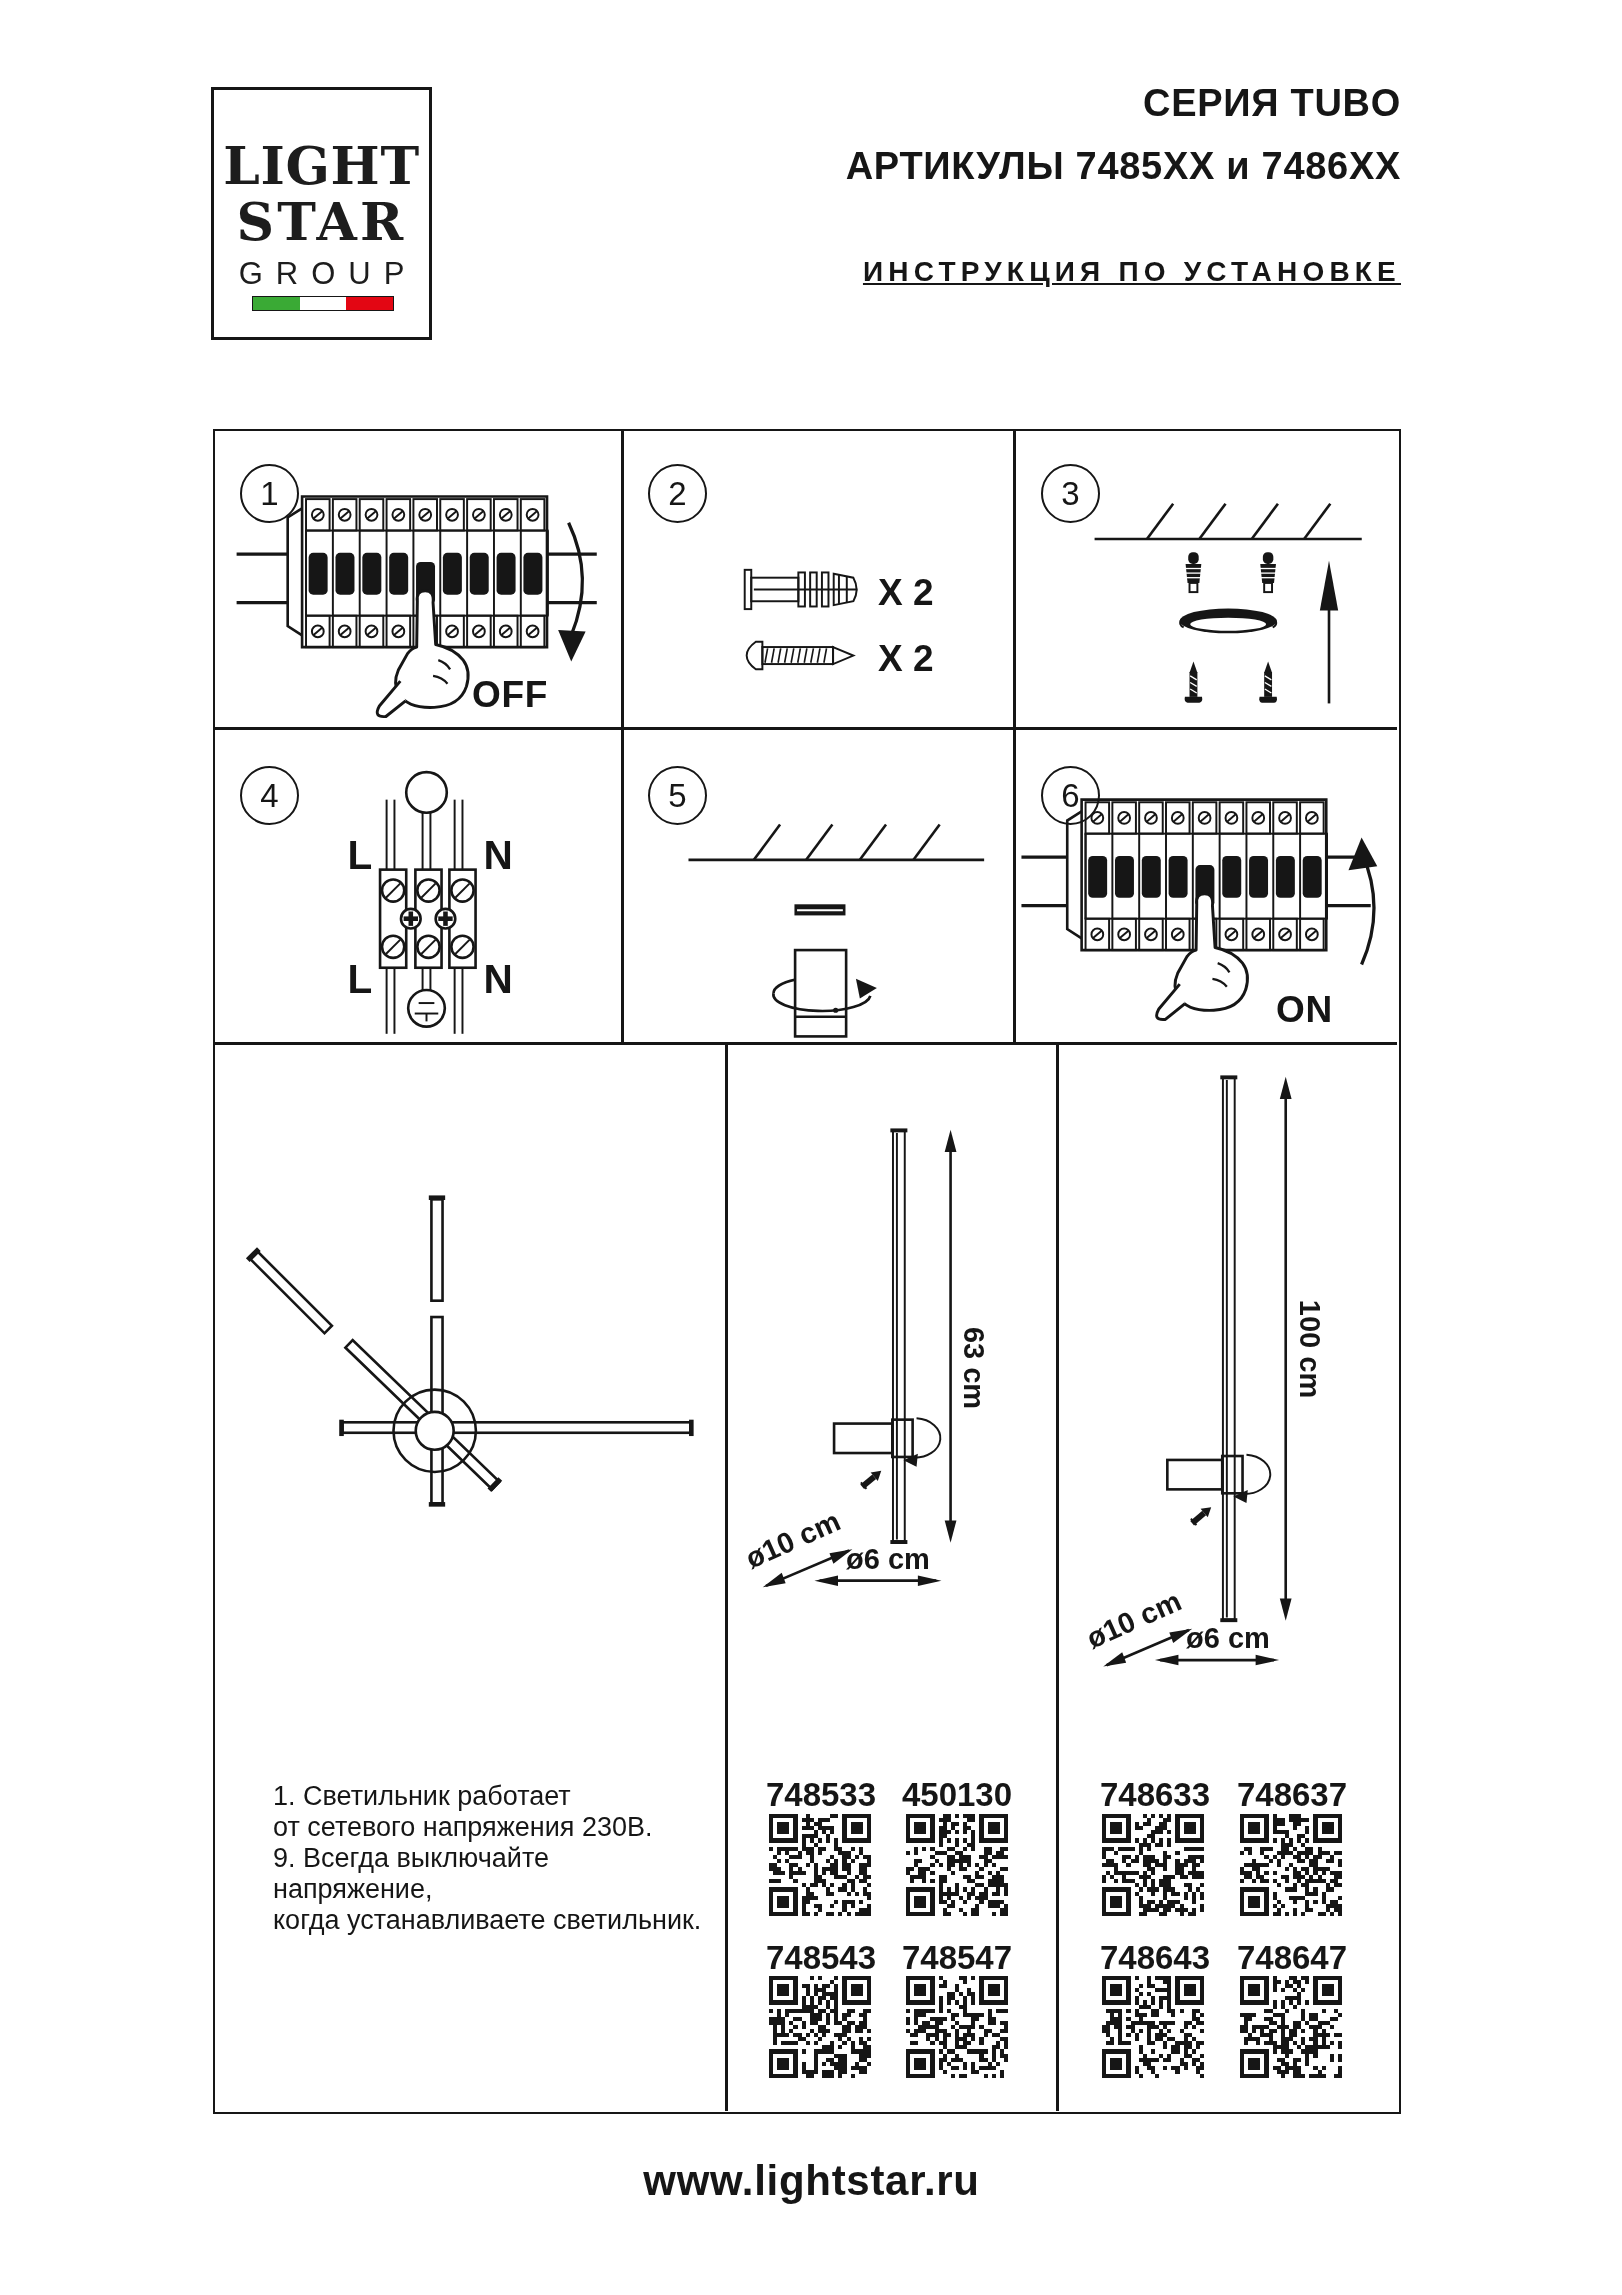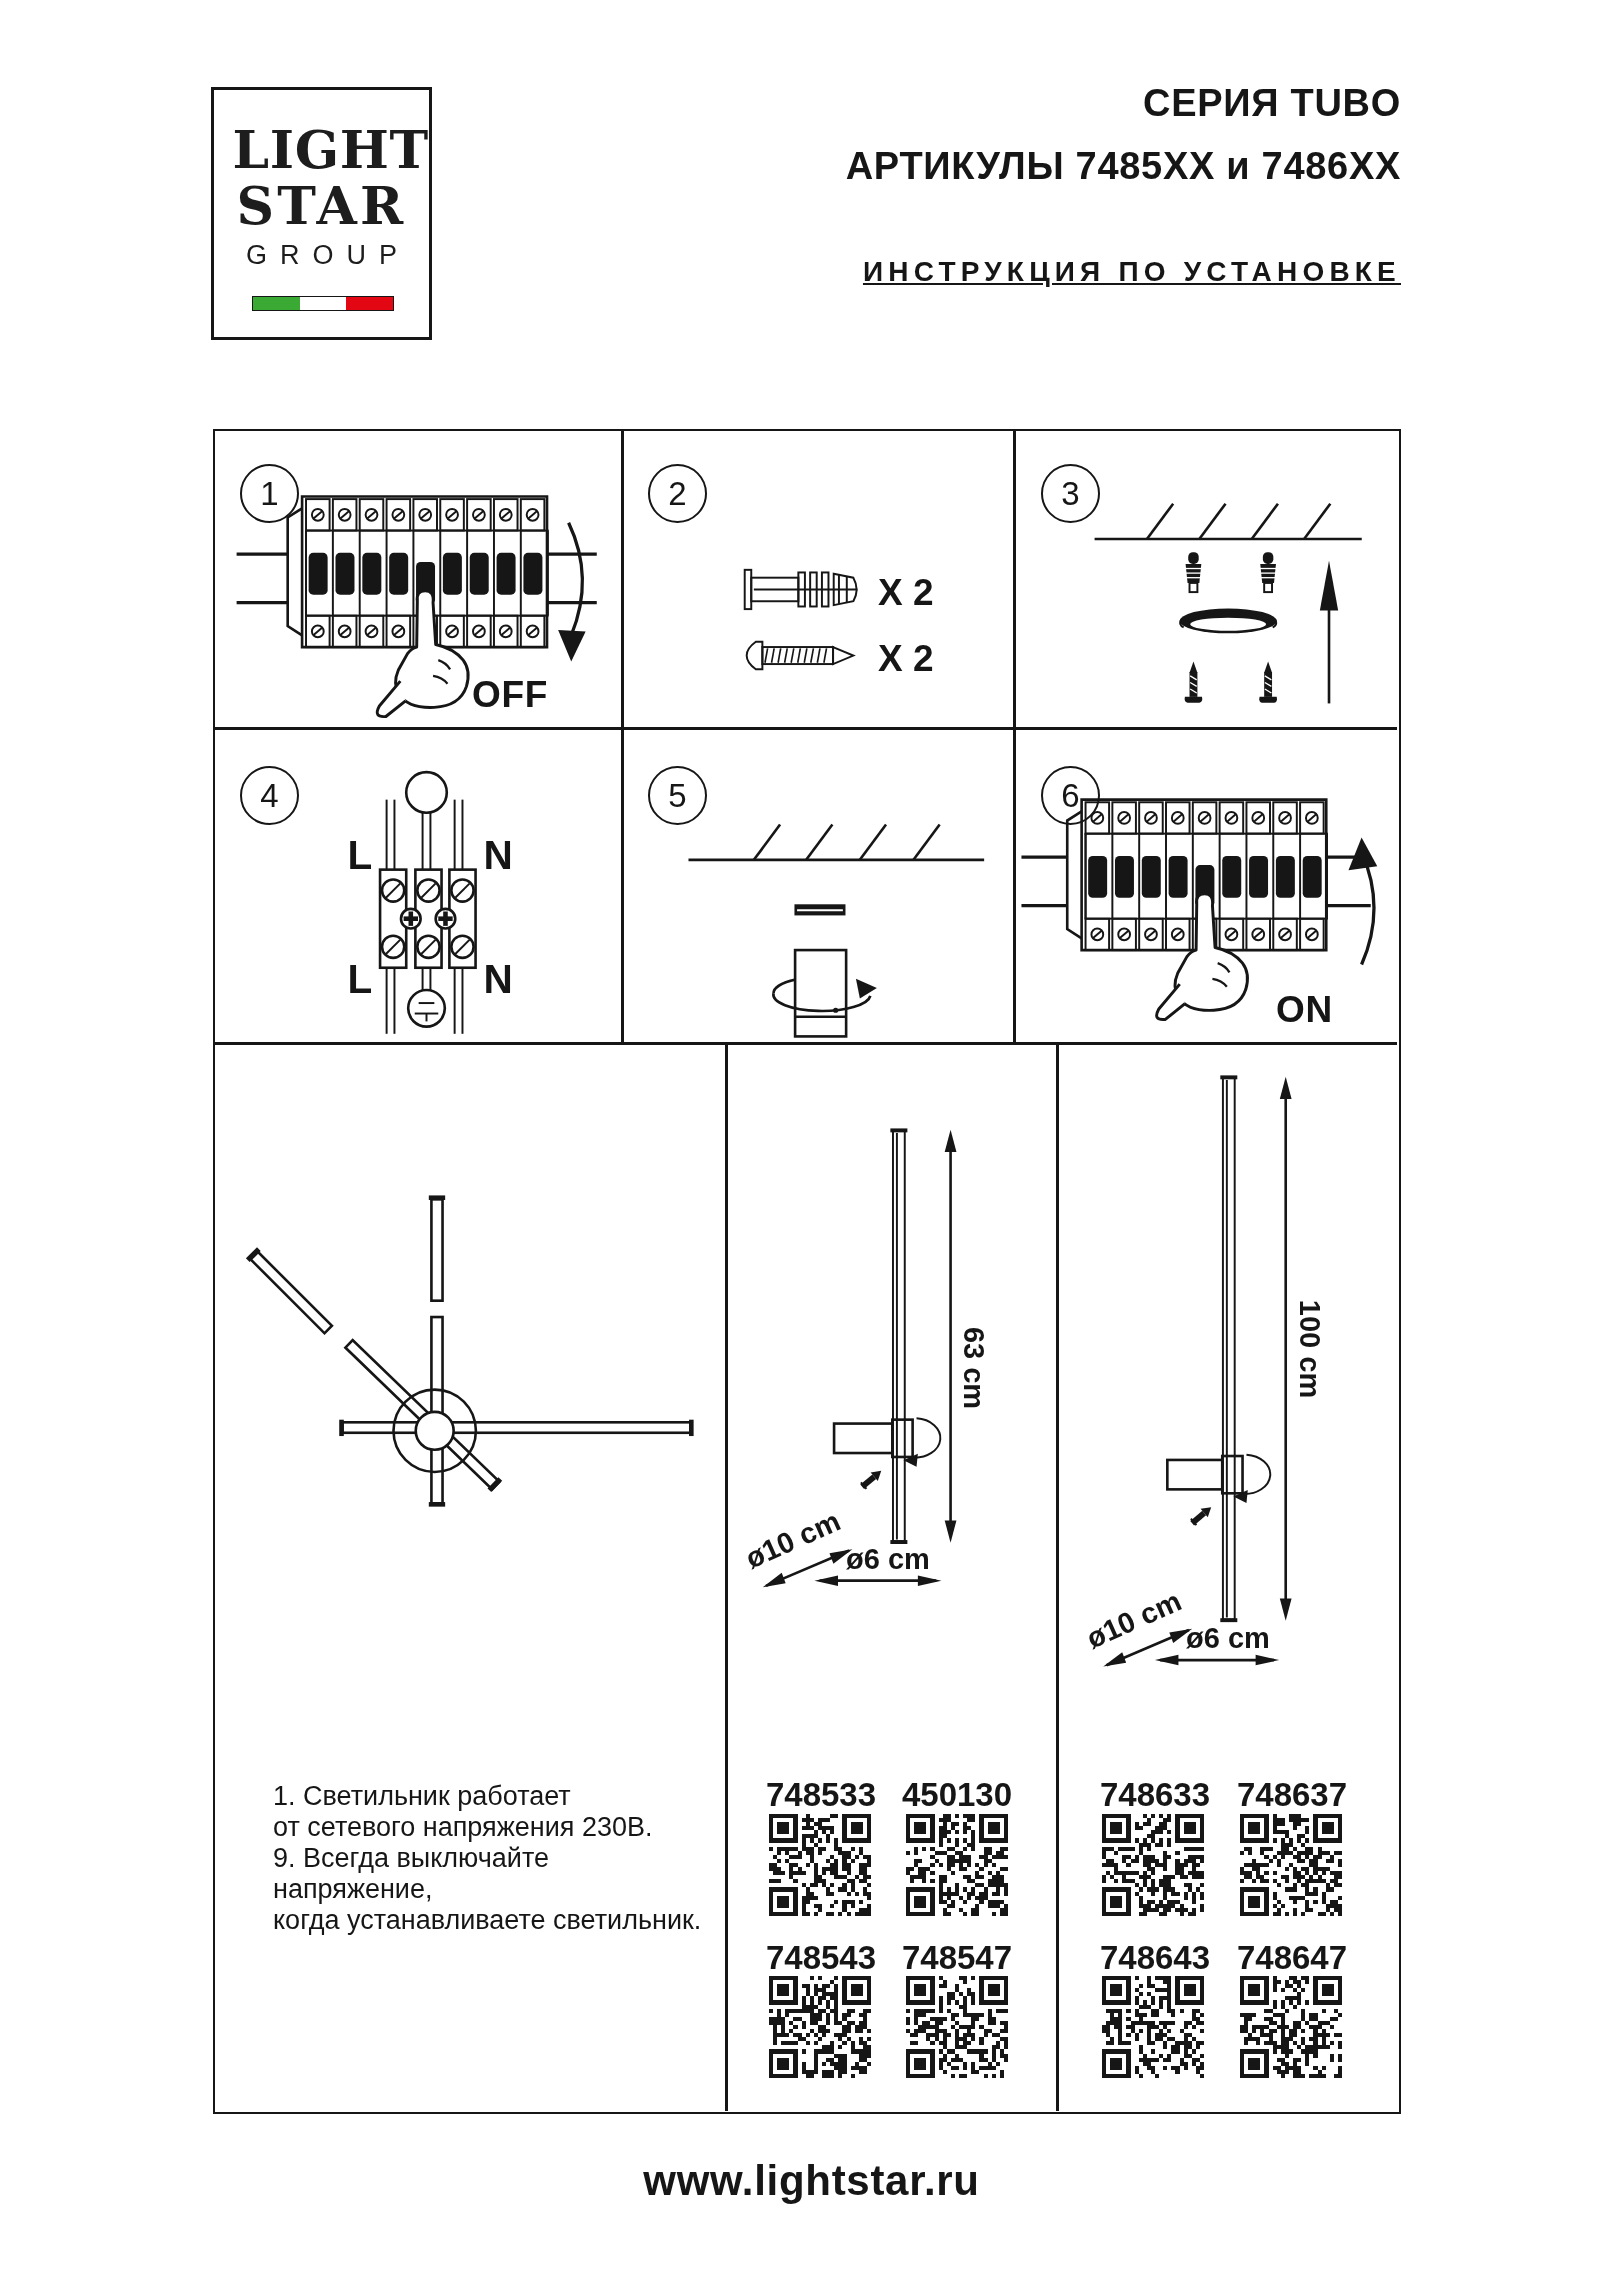--- a/index.html
+++ b/index.html
@@ -4,23 +4,23 @@
 <style>
   html,body{margin:0;padding:0;background:#e8e8e8;}
   .page{
     position:relative;width:1623px;height:2295px;background:#ffffff;
     font-family:"Liberation Sans",sans-serif;color:#161616;overflow:hidden;
   }
   .abs{position:absolute;}
   
   .logo-box{left:211px;top:87px;width:221px;height:253px;border:3.3px solid #161616;box-sizing:border-box;text-align:center;}
   .logo-light,.logo-star{font-family:"DejaVu Serif","Liberation Serif",serif;font-weight:700;font-size:52px;line-height:1;letter-spacing:0.7px;color:#1d1d1d;}
-  .logo-light{margin-top:34px;text-align:right;}
+  .logo-light{margin-top:50px;}
   .logo-star{margin-top:3.9px;letter-spacing:3.3px;}
-  .logo-group{margin-top:7.9px;font-size:27px;font-weight:400;letter-spacing:13px;text-indent:13px;color:#1d1d1d;}
+  .logo-group{margin-top:7.9px;font-size:31px;font-weight:400;letter-spacing:13px;text-indent:13px;color:#1d1d1d;}
   .logo-flag{position:absolute;left:38px;bottom:26px;width:140px;height:13px;border:1.3px solid #161616;display:flex;}
   .logo-flag div{flex:1;}
   .title-block{right:222px;top:84px;text-align:right;}
   .title-line{font-size:38px;font-weight:700;letter-spacing:0.7px;line-height:1;}
   .title-line + .title-line{margin-top:25px;text-align:right;}
   .subtitle-line{font-size:28px;font-weight:700;letter-spacing:5.2px;line-height:1;margin-top:17px;text-decoration:underline;}
   .subtitle-gap{margin-top:73px !important;}
   
   .sheet{left:213px;top:429px;width:1188px;height:1685px;border:2.6px solid #161616;box-sizing:border-box;}
   .grid-line{position:absolute;background:#161616;}

